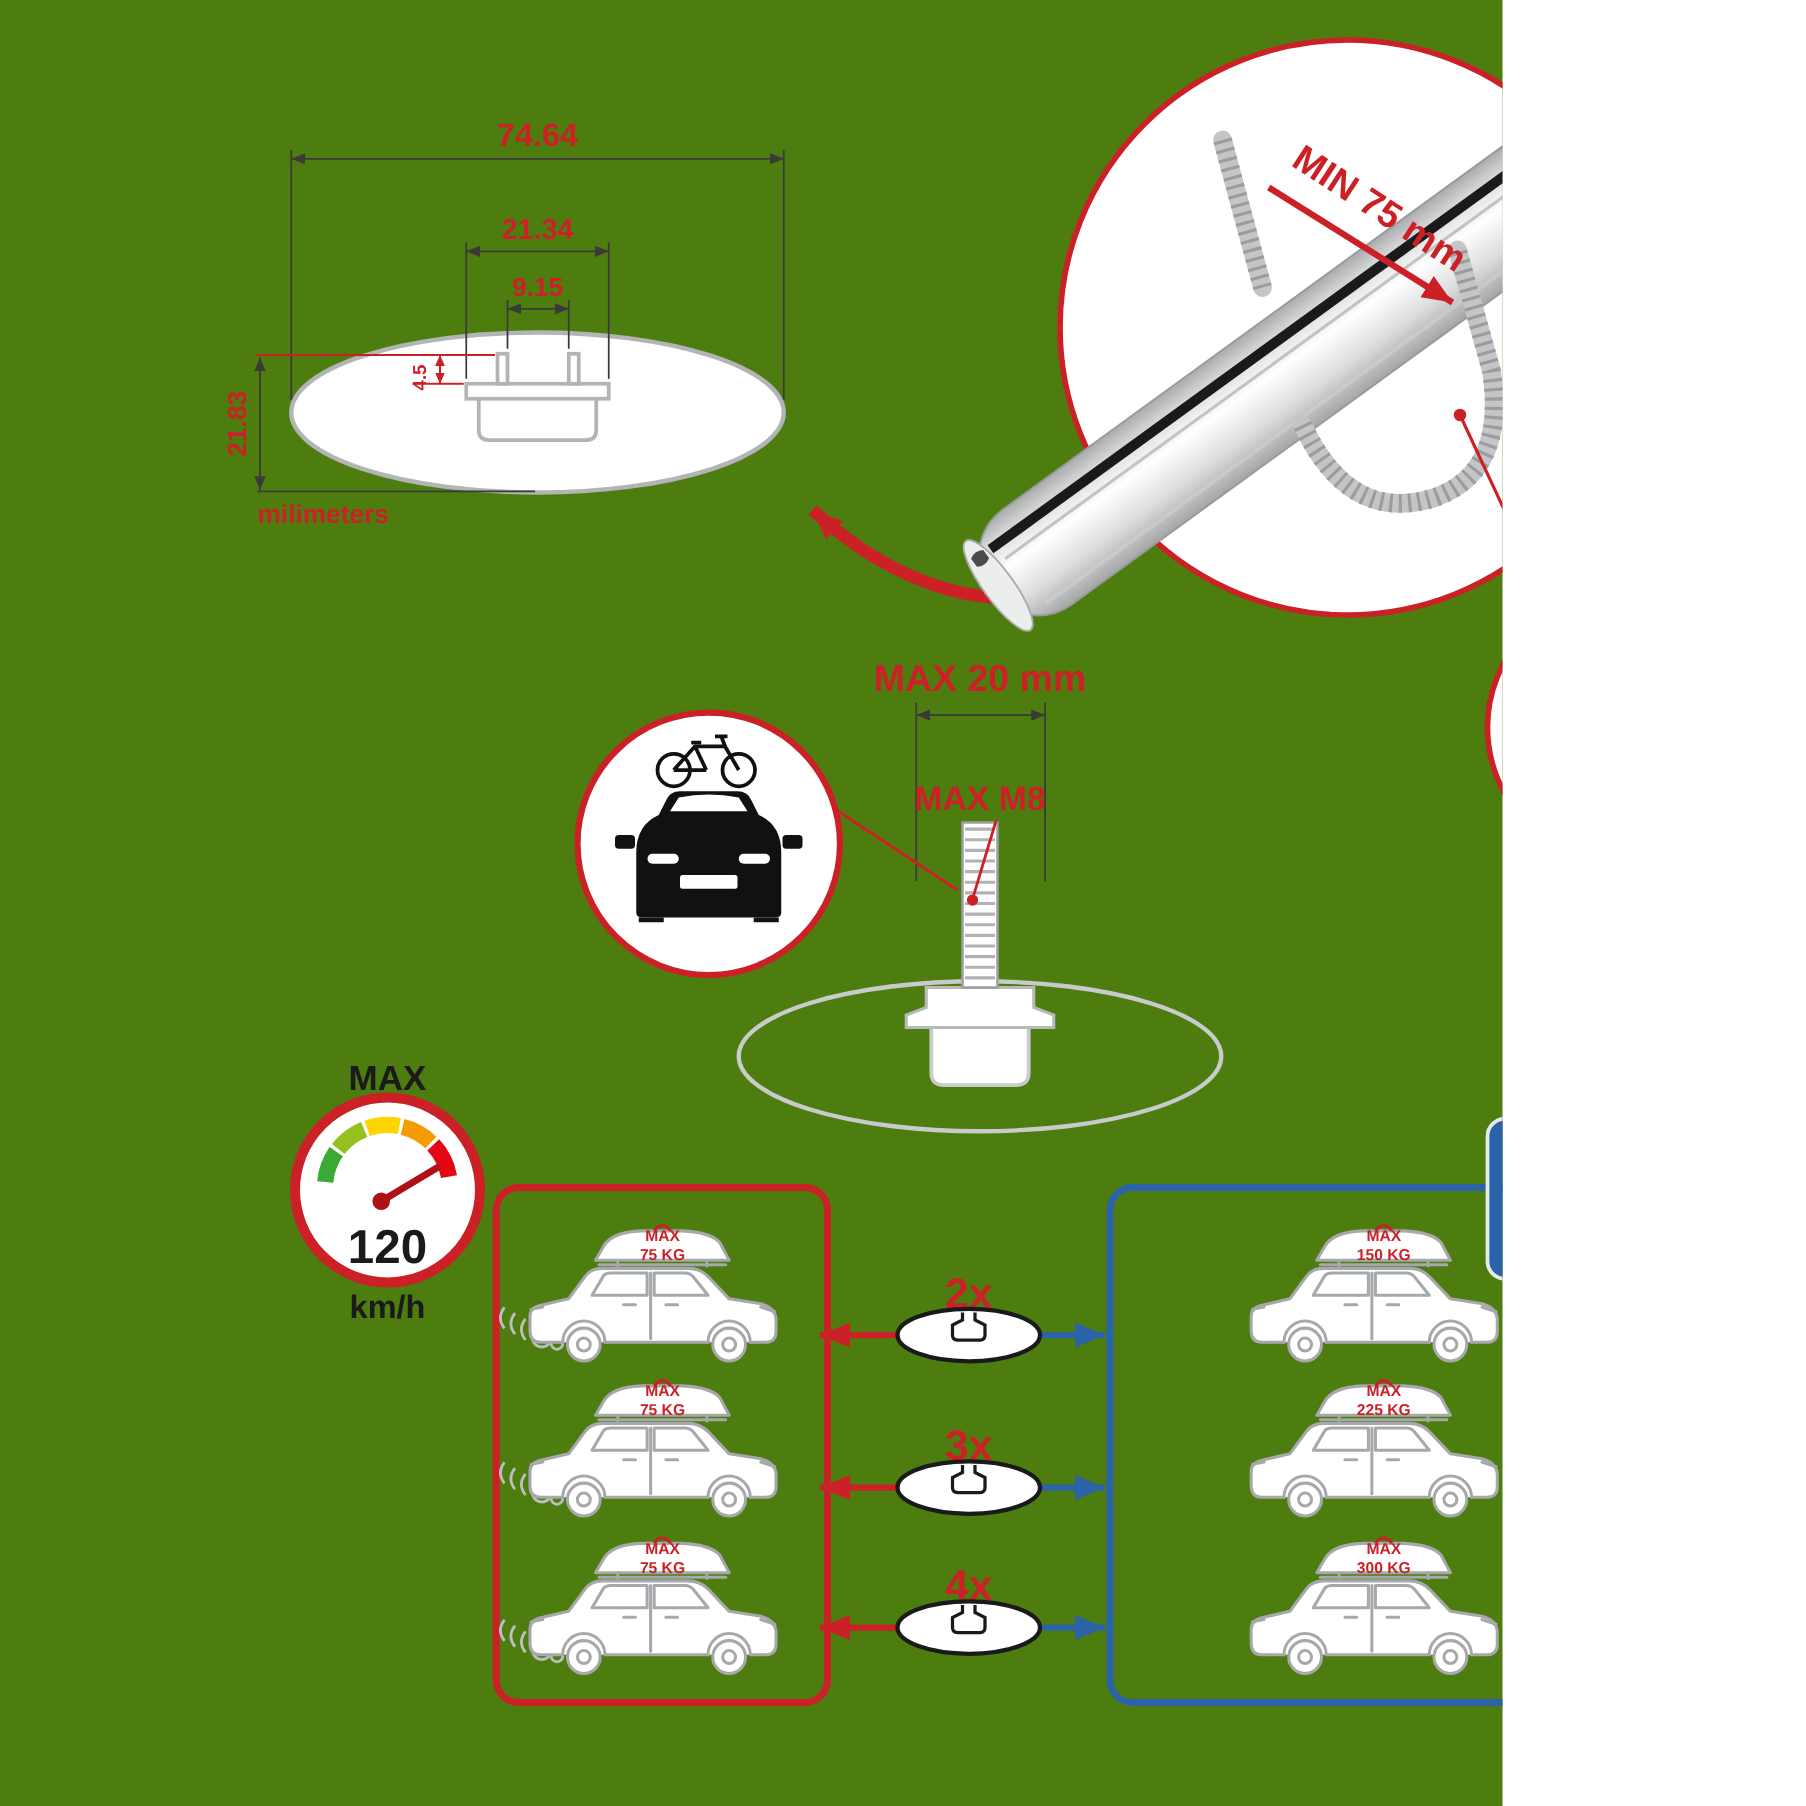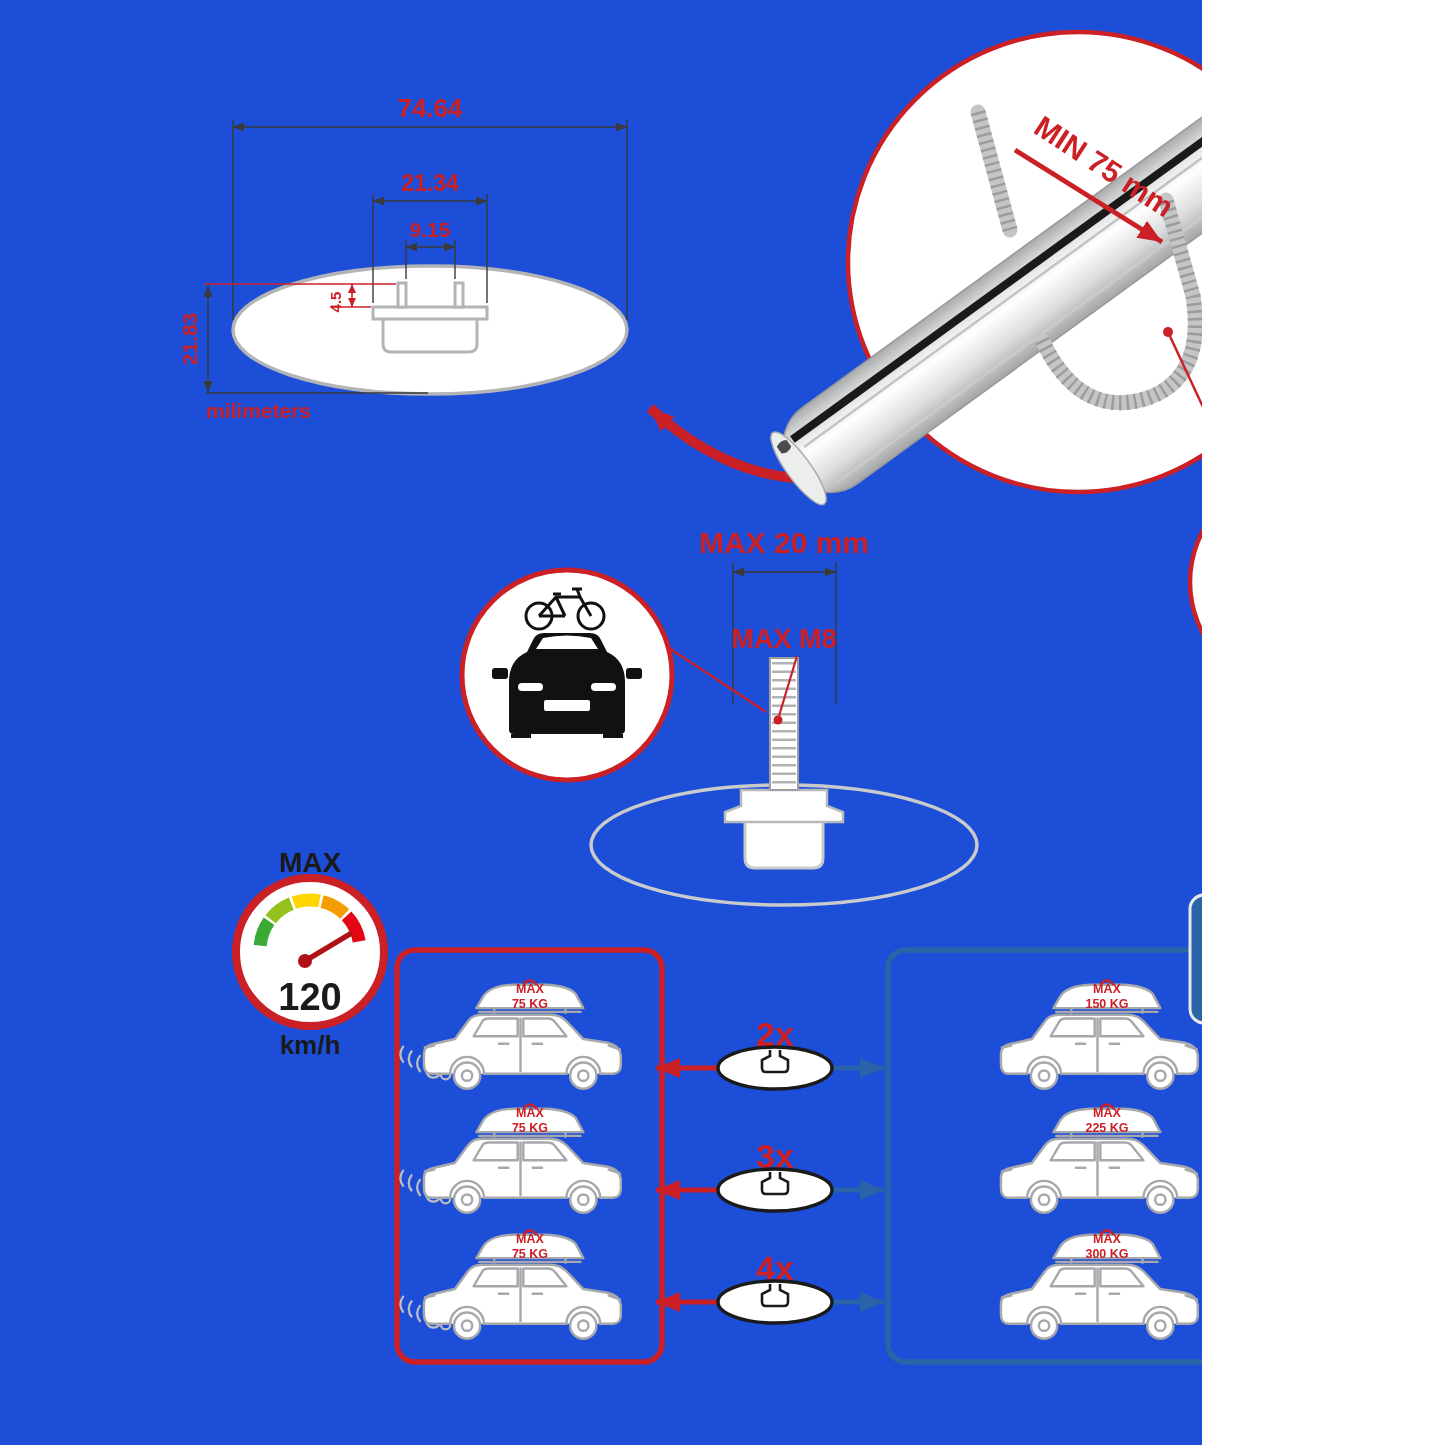--- a/index.html
+++ b/index.html
@@ -1,16 +1,16 @@
 <!DOCTYPE html>
 <html><head>
 <meta charset="utf-8">
 <style>
   html,body{margin:0;padding:0;background:#fff;}
-  .stage{position:relative;width:1202px;height:1445px;font-family:"Liberation Sans",sans-serif;background:#1d4ed8;overflow:hidden;}
+  .stage{position:relative;width:1202px;height:1445px;font-family:"Liberation Sans",sans-serif;background:#4d7c0f;overflow:hidden;}
   svg{font-family:"Liberation Sans",sans-serif;}
   .dim-red{fill:#cc2027;font-weight:700;}
   .dark-lbl{fill:#1a1a1a;font-weight:700;}
   .bag-label{fill:#cc2027;font-weight:700;font-size:12.5px;text-anchor:middle;}
   .qty-label{fill:#cc2027;font-weight:700;font-size:34px;text-anchor:middle;}
   .white-lbl{fill:#ffffff;font-weight:700;}
 </style>
 </head>
 <body>
 

